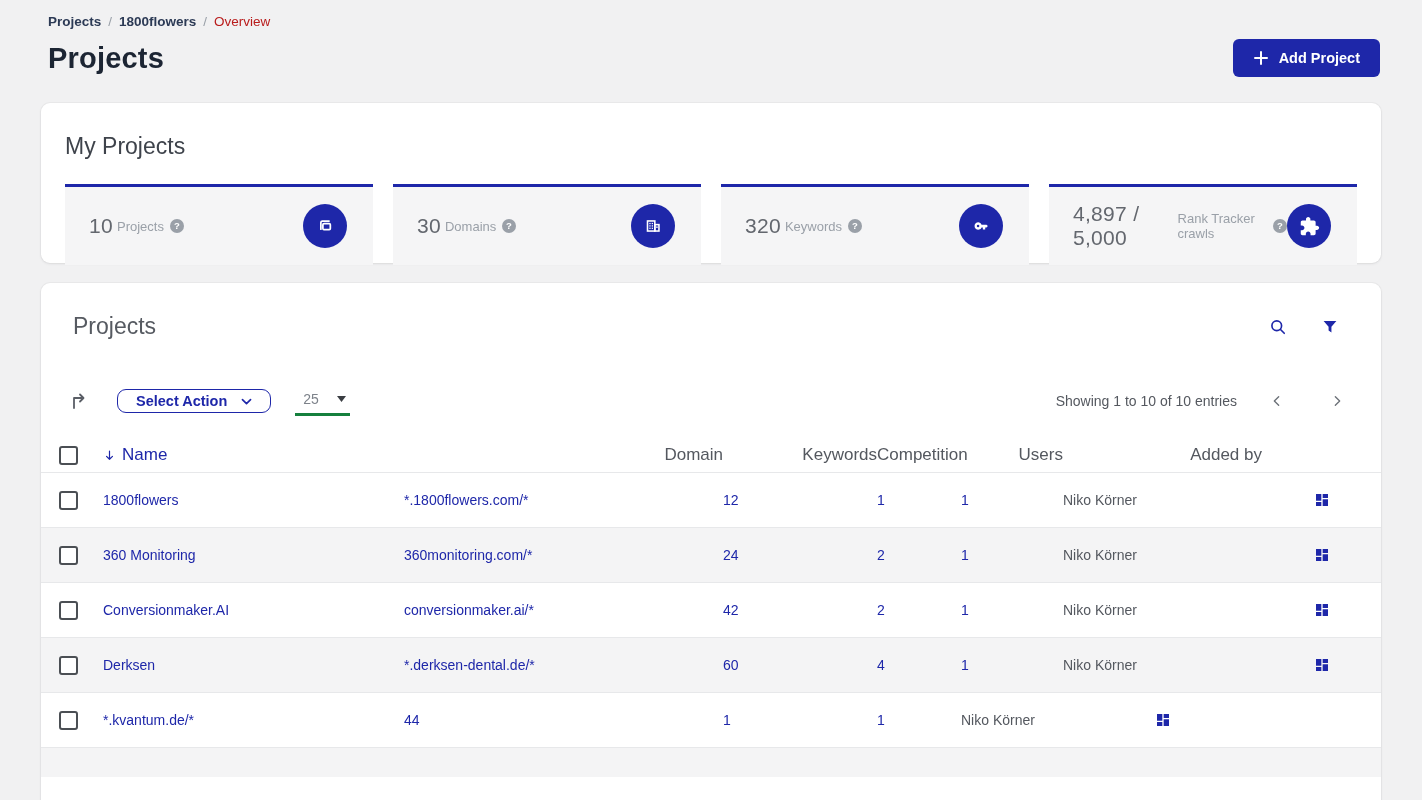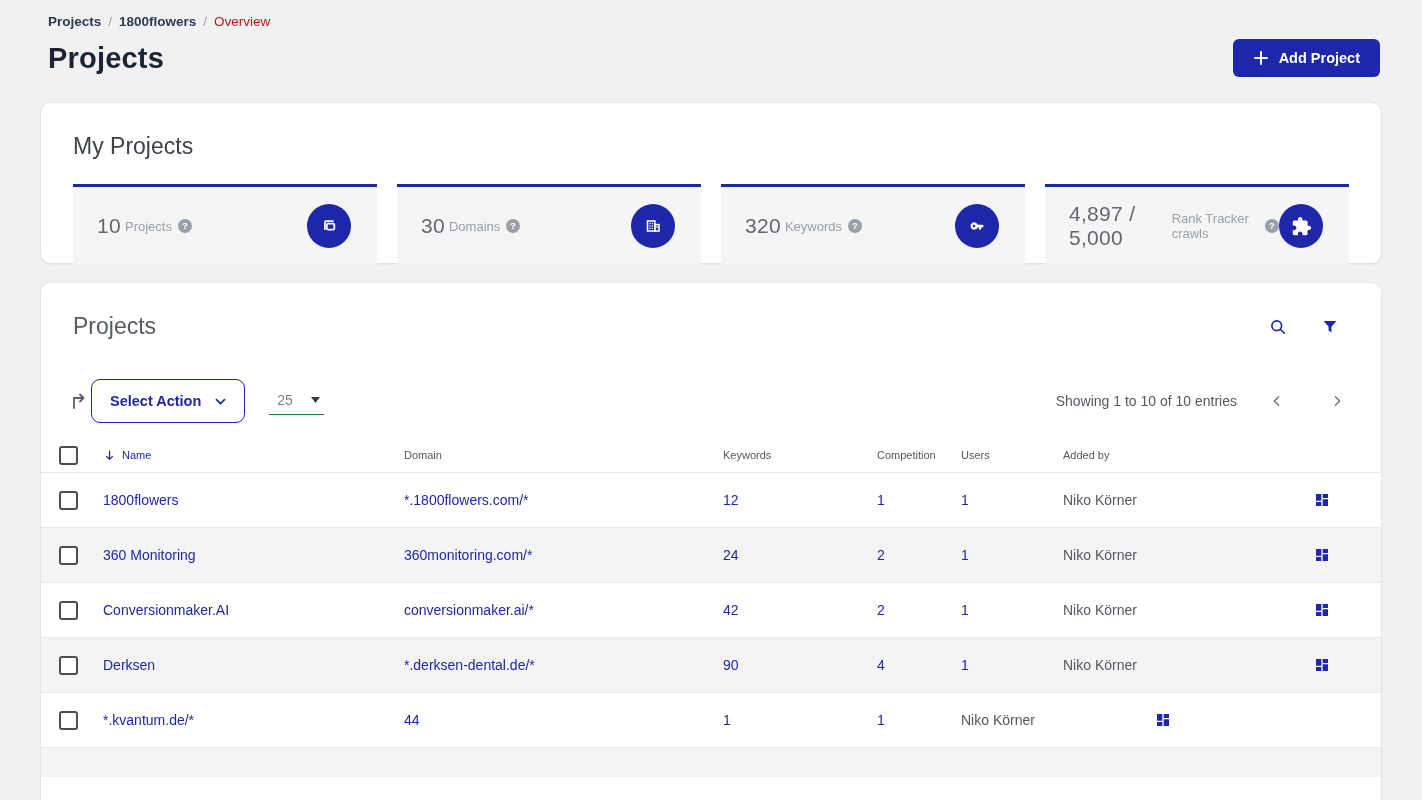--- a/index.html
+++ b/index.html
@@ -29,53 +29,53 @@
   .page-title{font-size:29px;font-weight:700;color:var(--navy);letter-spacing:.2px;}
   .add-btn{
     display:flex;align-items:center;gap:10px;background:var(--brand);color:#fff;
     border:none;border-radius:6px;height:38px;padding:0 20px;font-size:14.5px;
     font-weight:600;cursor:pointer;font-family:inherit;
   }
   .panel{
     background:#fff;border-radius:9px;margin:0 41px;
     box-shadow:0 1px 3px rgba(20,20,40,.08), 0 0 0 1px rgba(20,20,40,.03);
   }
-  .panel.summary{margin-top:26px;height:160px;padding:30px 32px;}
+  .panel.summary{margin-top:26px;height:160px;padding:30px 24px;}
   .panel-title{font-size:23px;font-weight:500;color:#3e434b;}
   .cards{display:flex;gap:20px;margin-top:24px;}
   .stat-card{flex:1;border-top:3px solid var(--brand);background:var(--card-bg);height:81px;
     display:flex;align-items:center;justify-content:space-between;padding:0 26px 0 24px;}
   .stat-left{display:flex;flex-direction:row;gap:4px;}
   .stat-value{font-size:21px;color:#63676e;letter-spacing:.3px;}
   .stat-label{font-size:13px;color:var(--g400);display:flex;align-items:center;gap:6px;}
   .icon-circle{width:44px;height:44px;border-radius:50%;background:var(--brand);
     display:flex;align-items:center;justify-content:center;flex:0 0 44px;}
   .help{display:inline-flex;}
   .panel.projects{margin-top:20px;height:540px;overflow:hidden;}
   .p2-header{display:flex;justify-content:space-between;align-items:center;padding:30px 40px 0 32px;}
   .p2-title{font-size:23px;font-weight:500;color:#565a61;}
   .p2-icons{display:flex;gap:29px;align-items:center;}
   .icon-btn{background:none;border:none;cursor:pointer;display:flex;padding:2px;}
   .toolbar{display:flex;align-items:center;margin:42px 32px 0;height:38px;}
   .share-btn{background:none;border:none;cursor:pointer;display:flex;margin-left:-6px;}
   .select-action{
-    height:44px;border:1.5px solid var(--brand);border-radius:9px;
+    margin-left:26px;height:24px;border:1.5px solid var(--brand);border-radius:9px;
     background:#fff;color:var(--brand);font-size:14.5px;font-weight:600;font-family:inherit;
     padding:0 16px 0 18px;display:flex;align-items:center;gap:12px;cursor:pointer;
   }
   .page-size{margin-left:24px;display:flex;align-items:center;gap:18px;
-    border-bottom:1px solid #15803d;padding:4px 4px 6px 8px;min-width:54px;
+    border-bottom:3px solid #15803d;padding:4px 4px 6px 8px;min-width:54px;
     font-size:14px;color:#7d828a;cursor:pointer;}
   .toolbar-right{margin-left:auto;display:flex;align-items:center;text-align:center;}
   .showing{font-size:14px;color:var(--g600);}
   .pager-btn{background:none;border:none;cursor:pointer;display:flex;padding:4px;}
   .pager-btn.prev{margin-left:28px;}
   .pager-btn.next{margin-left:36px;}
   .thead{display:grid;grid-template-columns:62px 301px 319px 154px 84px 102px 199px 1fr;
-    align-items:center;margin-top:18px;height:34px;font-size:11px;color:var(--g600);}
+    align-items:center;margin-top:18px;height:34px;font-size:17px;color:var(--g600);text-align:right;}
   .trow{display:grid;grid-template-columns:62px 301px 319px 154px 84px 102px 199px 1fr;
     align-items:center;height:55px;border-top:1px solid var(--divider);font-size:14px;}
   .trow.striped{background:var(--stripe);}
   .cell-check{padding-left:18px;display:flex;align-items:center;}
   .checkbox{width:19px;height:19px;border:2px solid #4b4f54;border-radius:3px;background:#fff;cursor:pointer;}
   .th-name{display:flex;align-items:center;gap:6px;color:var(--brand);font-weight:500;cursor:pointer;}
   .link{color:var(--brand);text-decoration:none;cursor:pointer;}
   .cell-gray{color:var(--g600);}
   .cell-icon{display:flex;justify-content:center;}
   .partial-row{height:30px;background:var(--stripe);border-top:1px solid var(--divider);}
@@ -336,21 +336,21 @@
       </button>
     </div>
   </div>
 
   <div class="trow striped">
     <div class="cell-check">
       <div class="checkbox"></div>
     </div>
     <div><a class="link">Derksen</a></div>
     <div><a class="link">*.derksen-dental.de/*</a></div>
-    <div><a class="link">90</a></div>
+    <div><a class="link">60</a></div>
     <div><a class="link">4</a></div>
     <div><a class="link">1</a></div>
     <div class="cell-gray">Niko Körner</div>
     <div class="cell-icon">
       <button class="icon-btn">
         <svg width="16" height="16" viewBox="0 0 24 24" fill="#1e27a9">
               <path d="M3 13h8V3H3v10zm0 8h8v-6H3v6zm10 0h8V11h-8v10zm0-18v6h8V3h-8z"></path>
             </svg>
       </button>
     </div>

